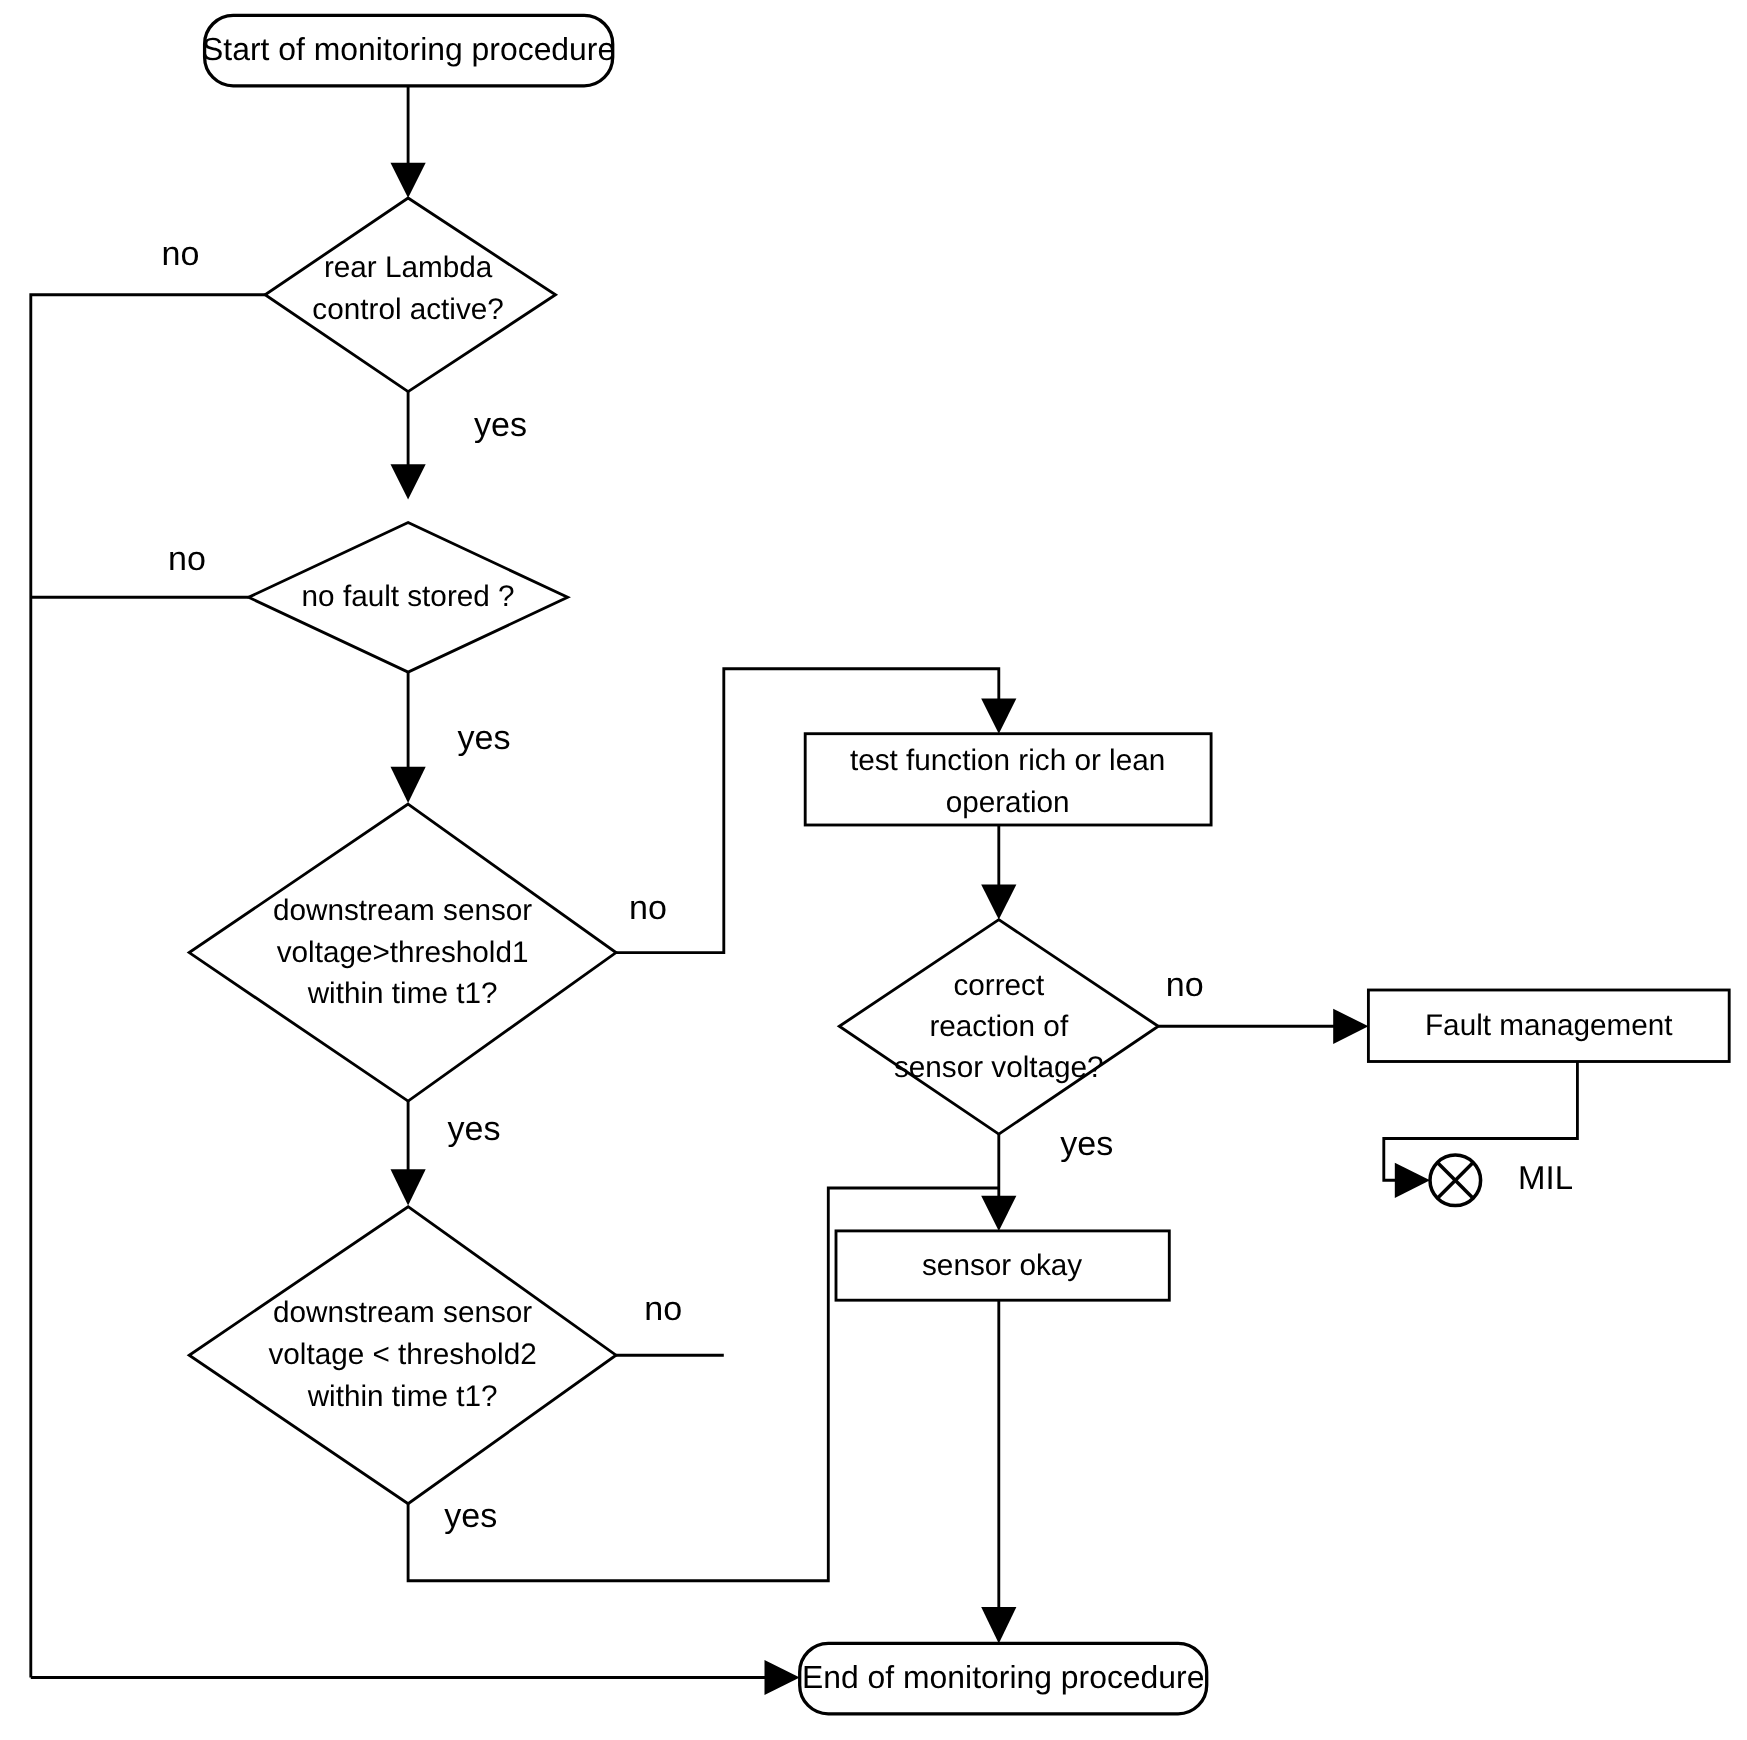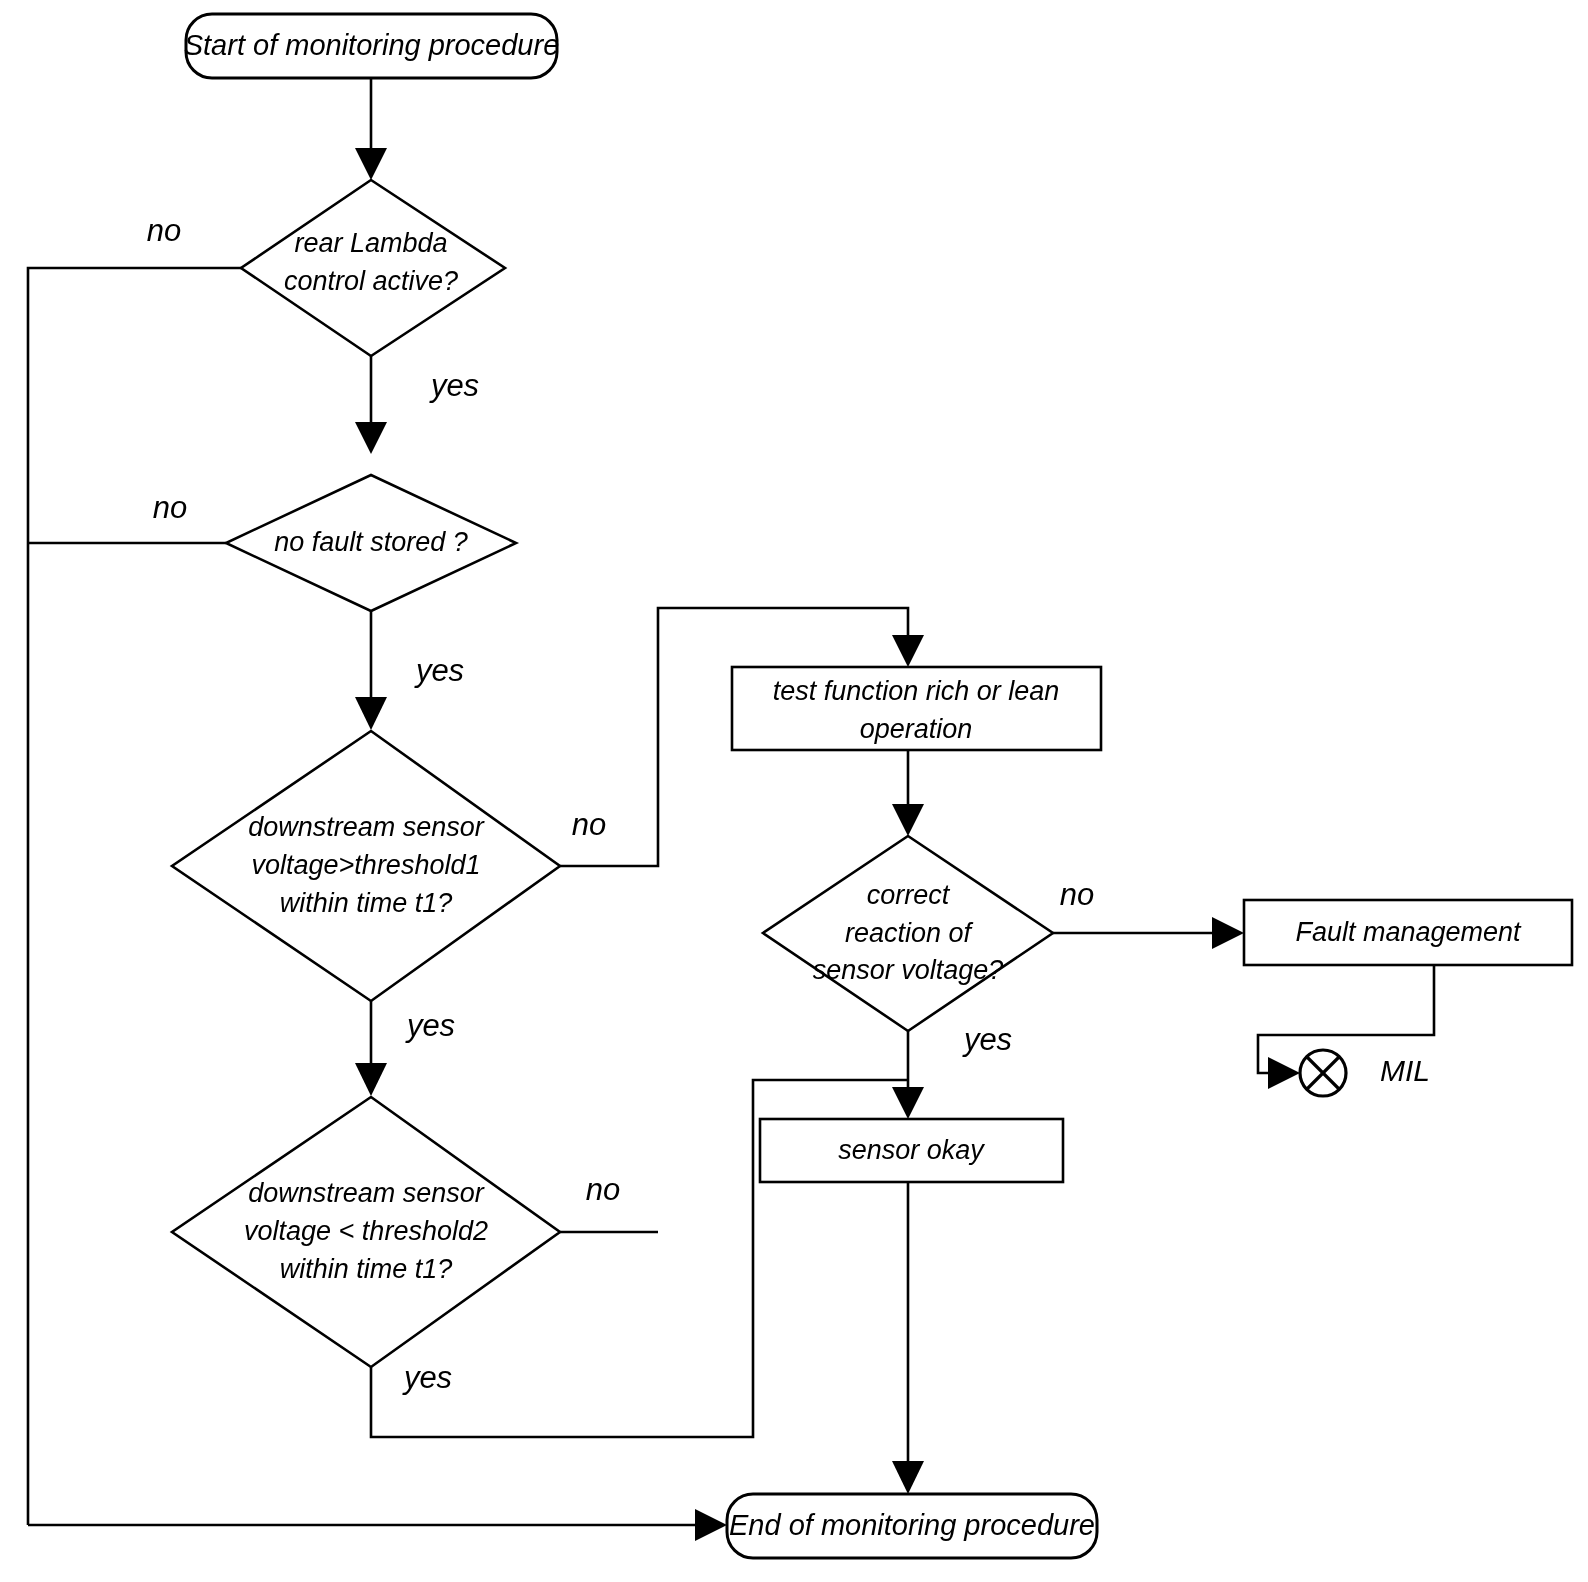--- a/index.html
+++ b/index.html
@@ -9,21 +9,20 @@
   }
   body {
     font-family: "Liberation Sans", sans-serif;
   }
   #canvas {
     position: relative;
     width: 1588px;
     height: 1582px;
     background: #ffffff;
     overflow: hidden;
-    font-style: italic;
   }
   #flow-svg {
     position: absolute;
     top: 0;
     left: 0;
     width: 1588px;
     height: 1582px;
   }
   .node-shape {
     fill: #ffffff;

